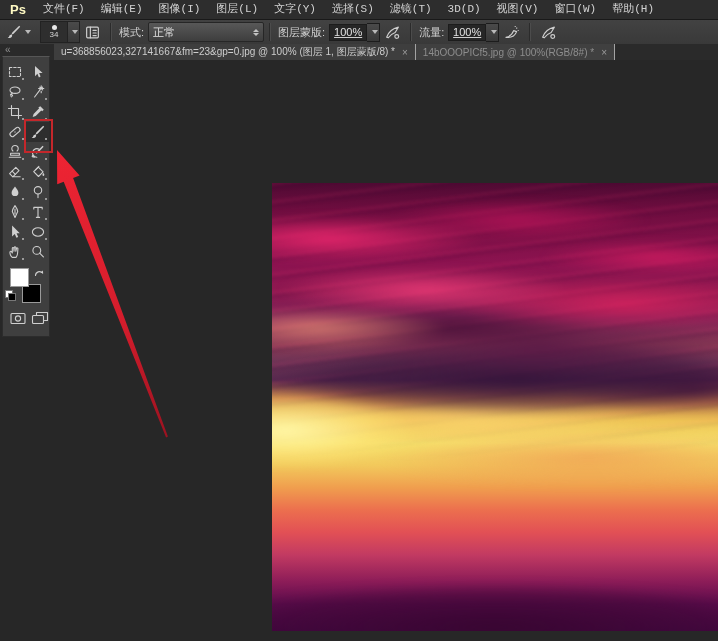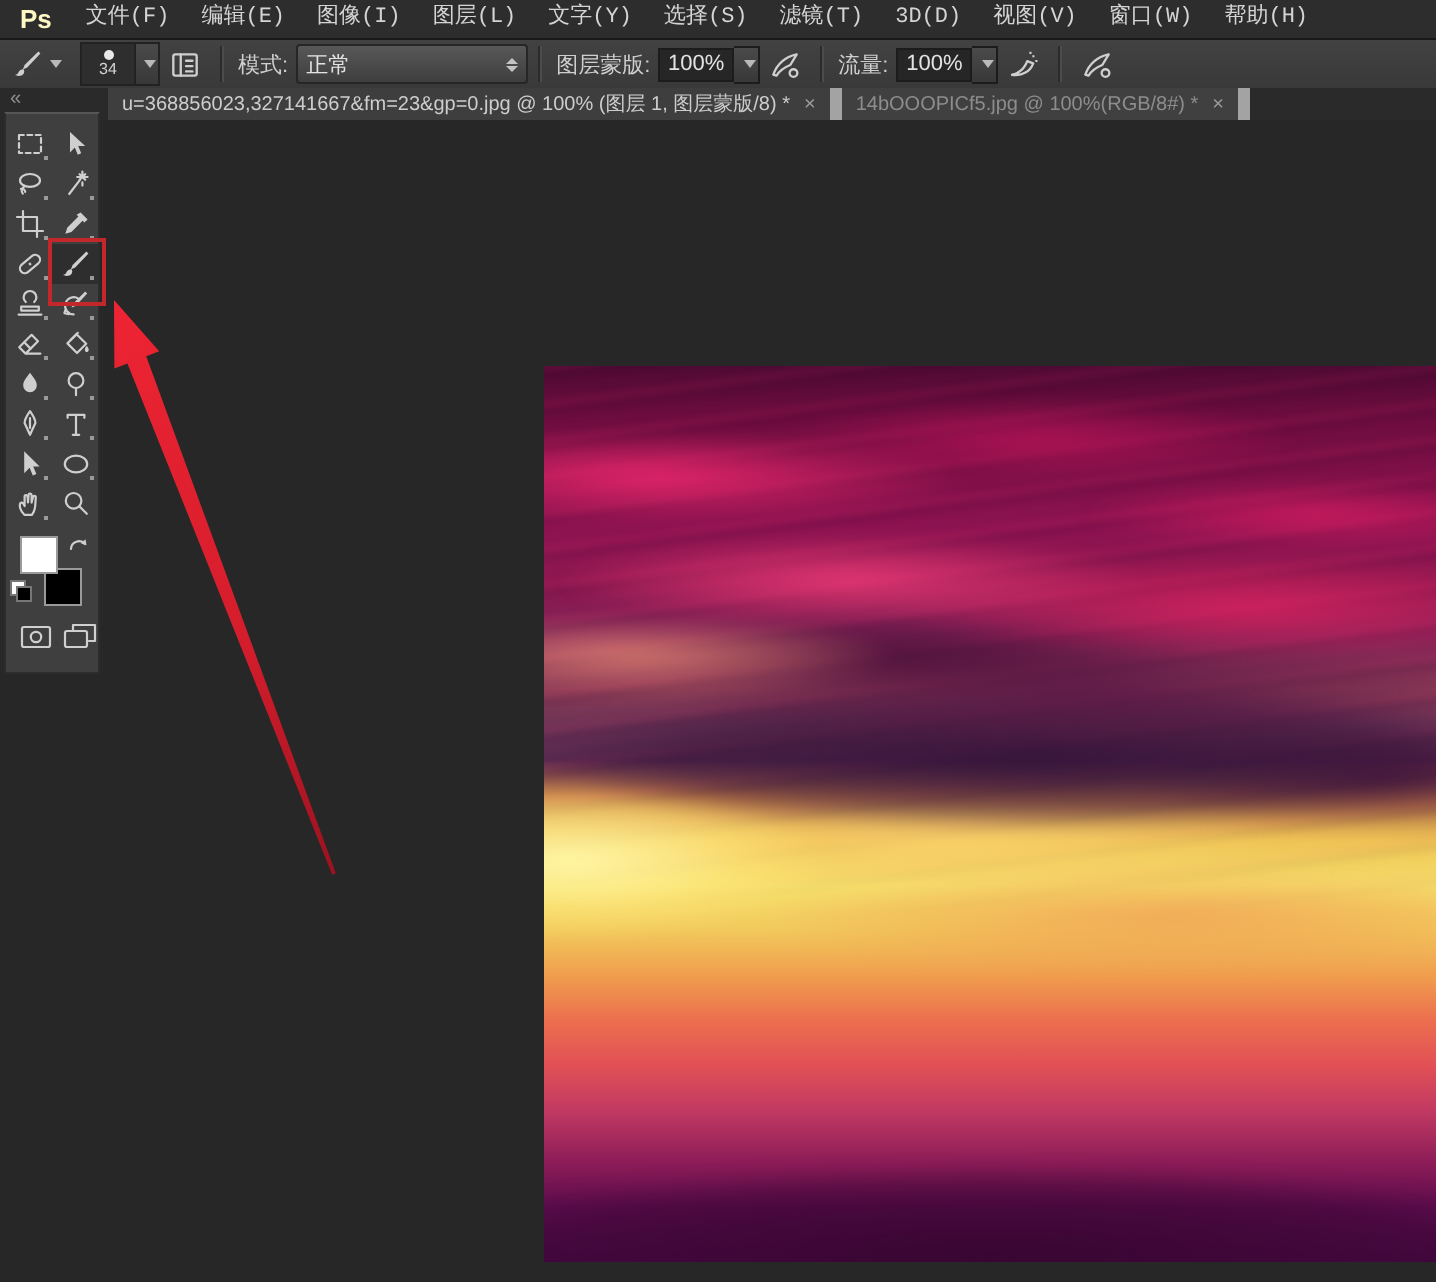--- a/index.html
+++ b/index.html
@@ -30,31 +30,31 @@
                border:1px solid #222;border-left:none;display:flex;align-items:center;justify-content:center;}
   .panel-toggle{margin:0 4px;display:flex;}
   .ob-label{margin:0 4px 0 2px;}
   .combo{width:106px;height:18px;background:linear-gradient(#585858,#3e3e3e);
          border:1px solid #262626;border-radius:2px;display:flex;align-items:center;
          padding:0 4px;color:#e3e3e3;gap:17px;}
   .combo .txt{flex:1;}
   .spinner{display:flex;flex-direction:column;gap:1px;align-items:center;}
   .spinner .up{width:0;height:0;border-left:3px solid transparent;border-right:3px solid transparent;border-bottom:3px solid #c3c3c3;}
   .spinner .dn{width:0;height:0;border-left:3px solid transparent;border-right:3px solid transparent;border-top:3px solid #c3c3c3;}
-  .valbox{display:flex;align-items:center;}
+  .valbox{display:flex;align-items:center;text-decoration:underline;}
   .val{min-width:32px;height:15px;background:#262626;border:1px solid #1c1c1c;color:#e2e2e2;
        display:flex;align-items:center;justify-content:center;padding:0 2px;}
   .val-drop{width:12px;height:17px;background:linear-gradient(#4a4a4a,#383838);
             border:1px solid #1c1c1c;border-left:none;display:flex;align-items:center;justify-content:center;}
   .ob-icon{margin:0 4px;display:flex;}
 
   
   .tabbar{position:absolute;left:0;top:44px;width:718px;height:16px;background:#2a2a2a;
           display:flex;align-items:stretch;font-size:10px;}
-  .tab{display:flex;align-items:center;padding:0 7px;border-right:6px solid #a3a3a3;white-space:nowrap;cursor:default;}
+  .tab{display:flex;align-items:center;padding:0 7px;border-right:1px solid #a3a3a3;white-space:nowrap;cursor:default;}
   .tab.active{background:#3e3e3e;color:#cdcdcd;margin-left:54px;}
   .tab.inactive{background:#404040;color:#8d8d8d;}
   .tab-close{margin-left:7px;font-size:10px;color:#9c9c9c;cursor:pointer;}
 
   
   .collapse{position:absolute;left:5px;top:44px;color:#8f8f8f;font-size:10px;letter-spacing:-1px;}
   .toolspanel{position:absolute;left:2px;top:56px;width:48px;height:281px;background:#3f3f3f;
               border:1px solid #2c2c2c;border-top:1px solid #565656;box-sizing:border-box;}
   .toolgrid{position:absolute;left:0;top:5px;display:grid;grid-template-columns:23px 23px;grid-auto-rows:20px;}
   .cell{position:relative;display:flex;align-items:center;justify-content:center;cursor:pointer;}

